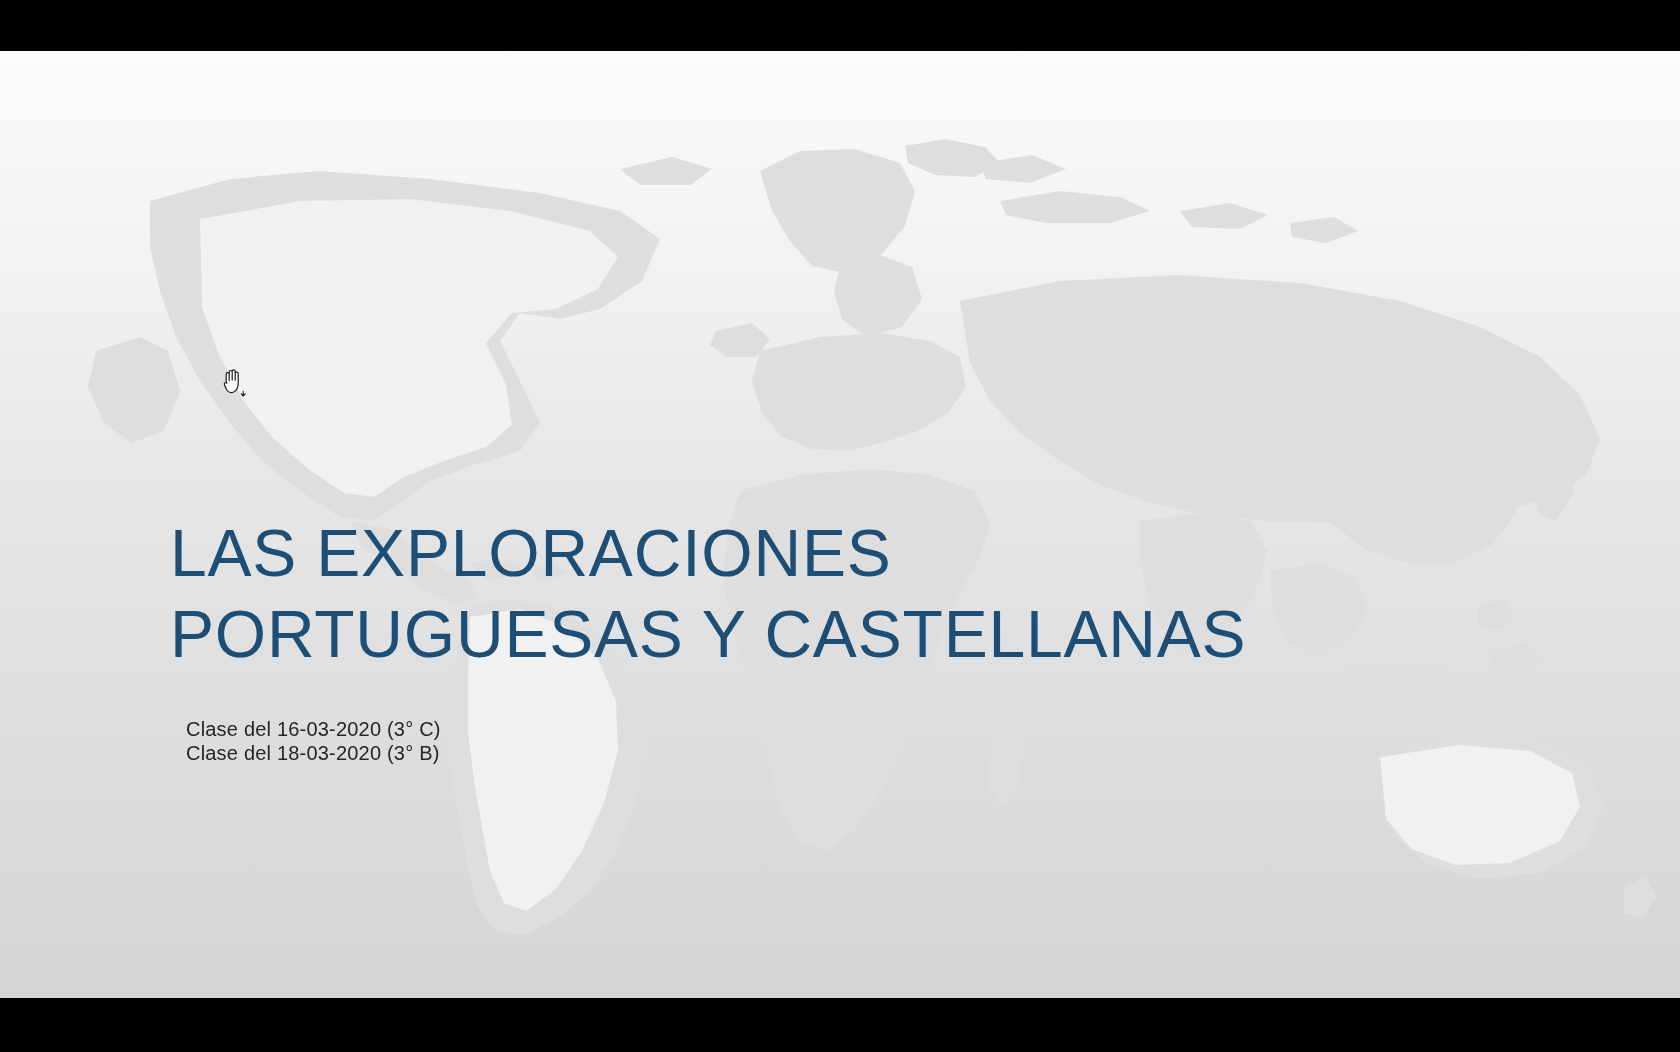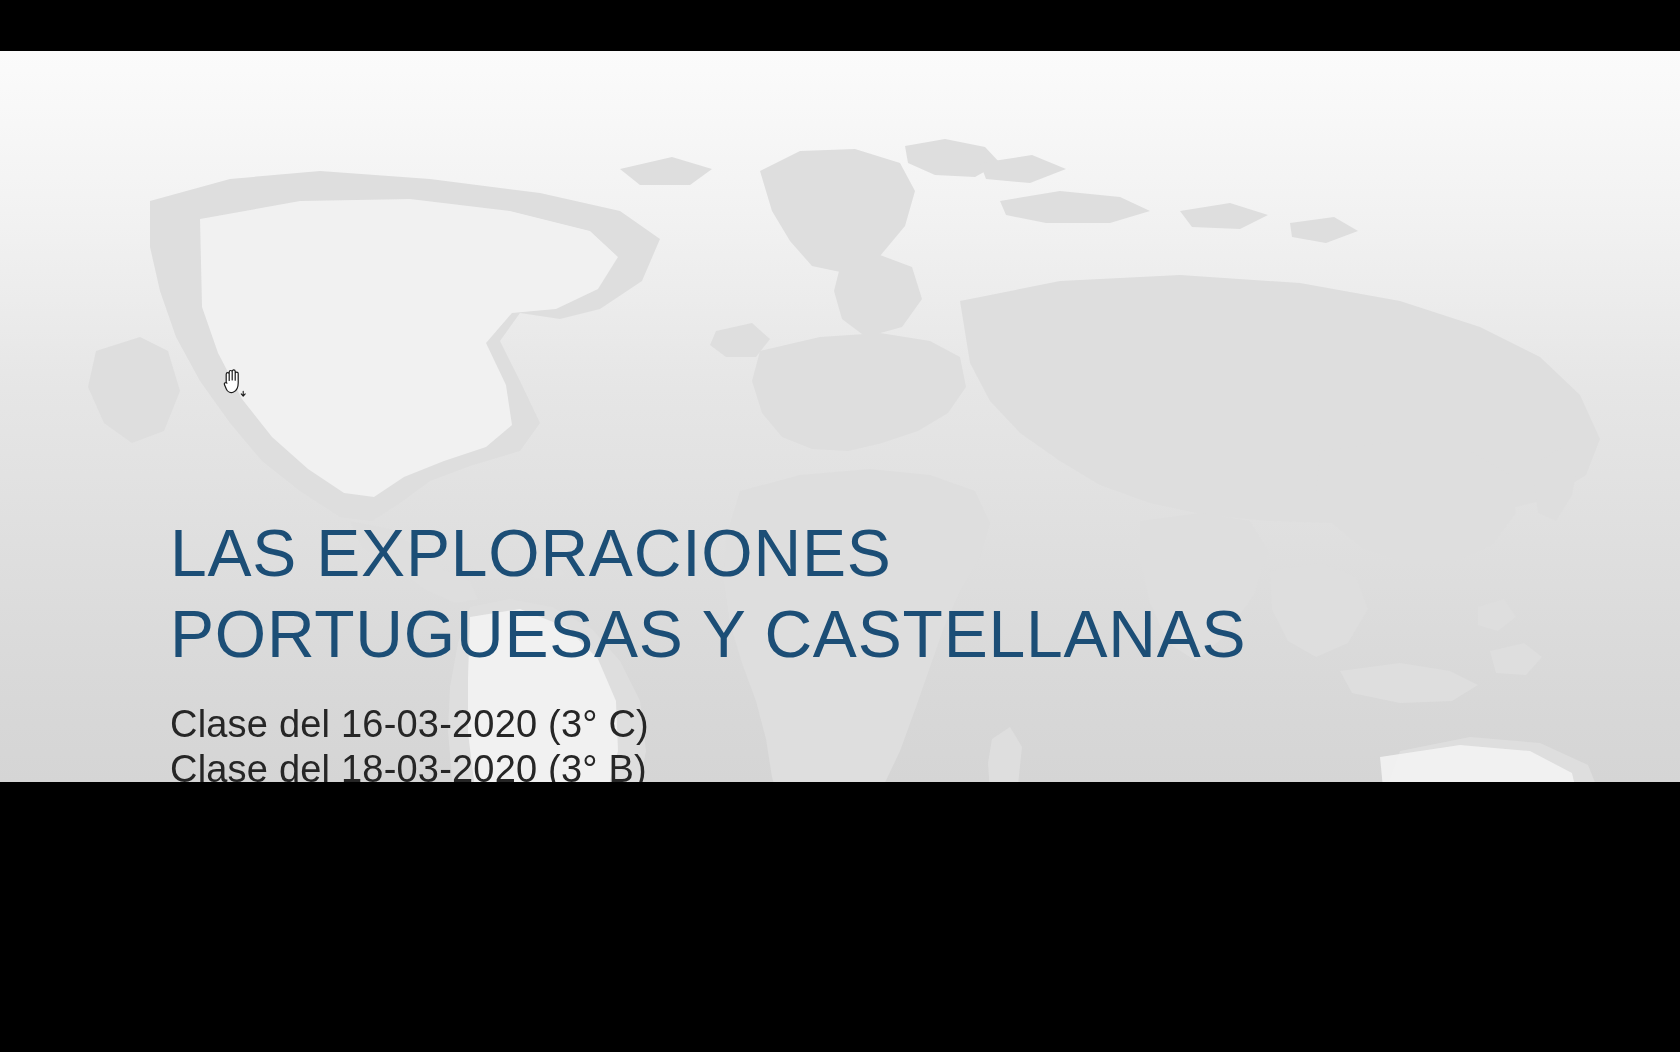--- a/index.html
+++ b/index.html
@@ -32,21 +32,21 @@
   }
   #letterbox-top    { top: 0;    height: 51px; }
   #letterbox-bottom { top: 998px; height: 54px; }
 
   
   #slide {
     position: absolute;
     left: 0;
     top: 51px;
     width: 1680px;
-    height: 731px;
+    height: 947px;
     overflow: hidden;
     background: linear-gradient(180deg,
         #fbfbfb 0%,
         #f7f7f7 10%,
         #f2f2f2 22%,
         #ececec 34%,
         #e6e6e6 46%,
         #e2e2e2 58%,
         #dedede 70%,
         #dadada 82%,
@@ -82,24 +82,24 @@
     font-size: 66px;
     line-height: 1.22;
     font-weight: 300;
     letter-spacing: 0.8px;
     color: #1c4e76;
     white-space: pre-line;
     -webkit-font-smoothing: antialiased;
   }
 
   #slide-subtitle {
-    margin: 0;
+    margin: 16px;
     padding-top: 28px;
     font-family: "Liberation Sans", sans-serif;
-    font-size: 38px;
+    font-size: 20px;
     line-height: 1.18;
     font-weight: 300;
     letter-spacing: 0.2px;
     color: #262626;
     white-space: pre-line;
   }
 
   
   #cursor-grab {
     position: absolute;

